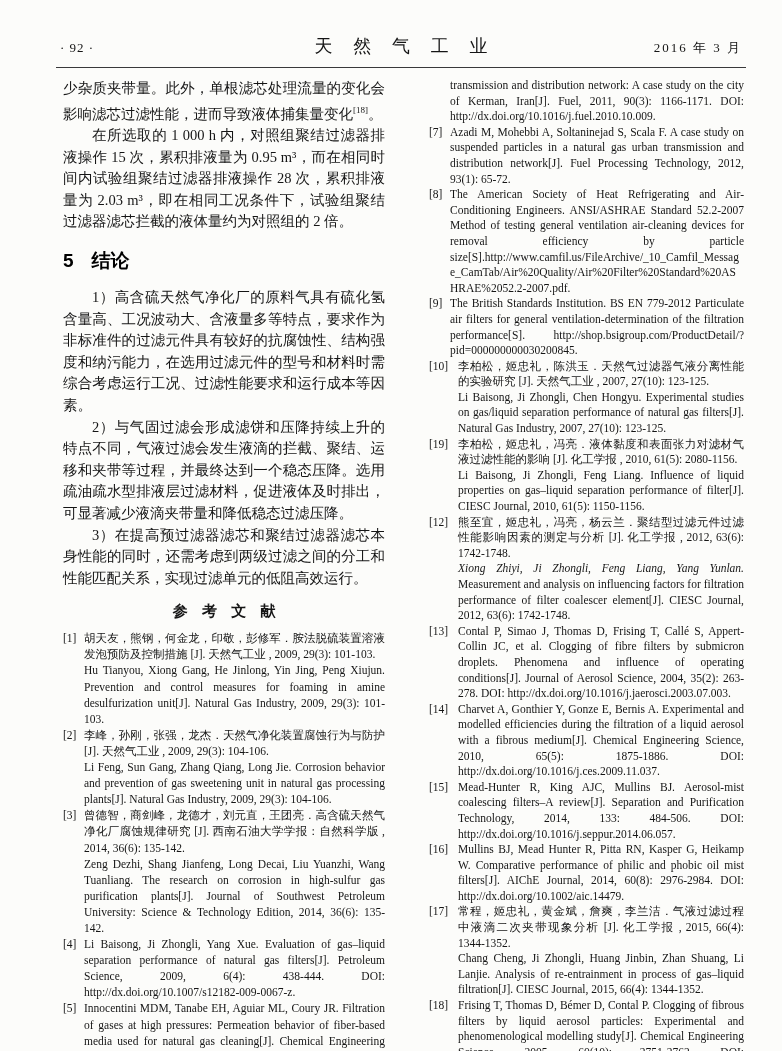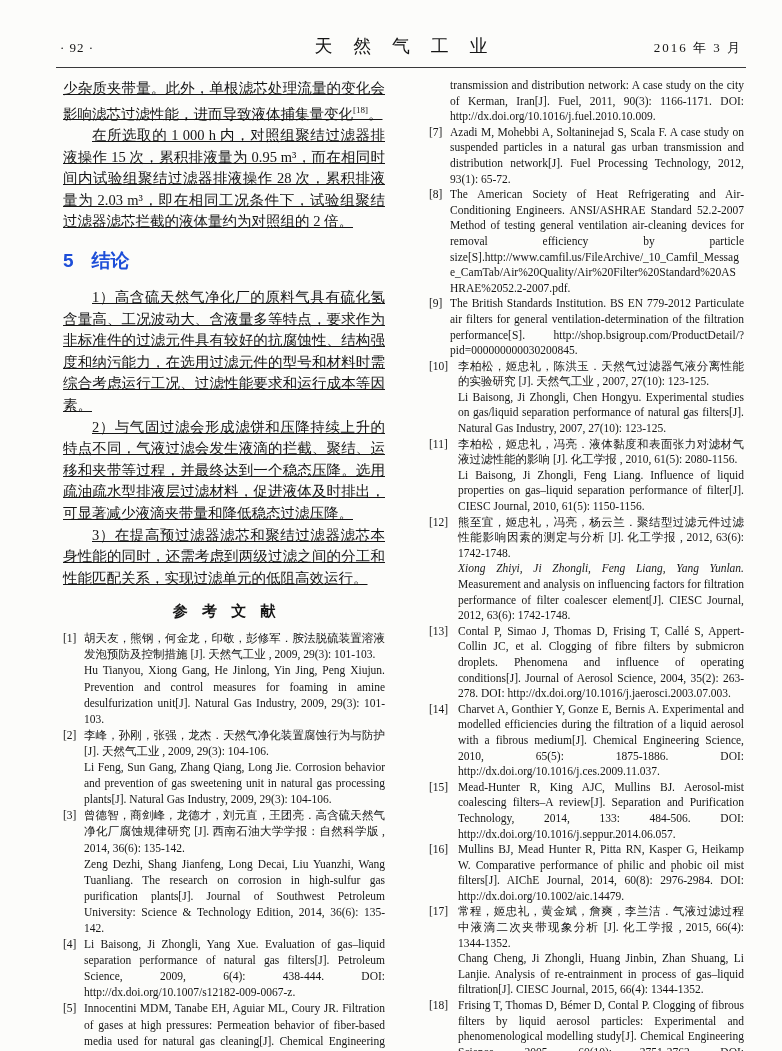--- a/index.html
+++ b/index.html
@@ -34,29 +34,28 @@
     position:absolute; top:78px; left:63px;
     display:flex; gap:44px;
   }
   .col-left  { width:322px; }
   .col-right { width:315px; }
 
   .body-para {
     margin:0;
     font-size:14.5px; line-height:21.6px;
     text-align:justify;
-    text-decoration:underline;
   }
   .indent { text-indent:2em; }
   sup.cite { font-size:9px; }
 
   .section-heading {
     margin:15px 0 13px 0;
     font-family:"Liberation Sans","DejaVu Sans",sans-serif;
-    font-weight:bold; font-size:19px; color:#1d4ed8;
+    font-weight:bold; font-size:19px; color:#000000;
   }
   .section-heading .sec-no { margin-right:18px; }
 
   .refs-heading {
     margin:13px 0 9px 0;
     text-align:center;
     font-weight:bold; font-size:15px;
     letter-spacing:0.95em; text-indent:0.95em;
   }
 
@@ -164,21 +163,21 @@
             </div>
           </div>
           <div class="ref-item">
             <span class="ref-label wide">[10]</span>
             <div class="ref-body">
               <div class="ref-block">李柏松，姬忠礼，陈洪玉．天然气过滤器气液分离性能的实验研究 [J]. 天然气工业 , 2007, 27(10): 123-125.</div>
               <div class="ref-block">Li Baisong, Ji Zhongli, Chen Hongyu. Experimental studies on gas/liquid separation performance of natural gas filters[J]. Natural Gas Industry, 2007, 27(10): 123-125.</div>
             </div>
           </div>
           <div class="ref-item">
-            <span class="ref-label wide">[11]</span>
+            <span class="ref-label wide">[19]</span>
             <div class="ref-body">
               <div class="ref-block">李柏松，姬忠礼，冯亮．液体黏度和表面张力对滤材气液过滤性能的影响 [J]. 化工学报 , 2010, 61(5): 2080-1156.</div>
               <div class="ref-block">Li Baisong, Ji Zhongli, Feng Liang. Influence of liquid properties on gas–liquid separation performance of filter[J]. CIESC Journal, 2010, 61(5): 1150-1156.</div>
             </div>
           </div>
           <div class="ref-item">
             <span class="ref-label wide">[12]</span>
             <div class="ref-body">
               <div class="ref-block">熊至宜，姬忠礼，冯亮，杨云兰．聚结型过滤元件过滤性能影响因素的测定与分析 [J]. 化工学报 , 2012, 63(6): 1742-1748.</div>
               <div class="ref-block"><i>Xiong Zhiyi, Ji Zhongli, Feng Liang, Yang Yunlan.</i> Measurement and analysis on influencing factors for filtration performance of filter coalescer element[J]. CIESC Journal, 2012, 63(6): 1742-1748.</div>

